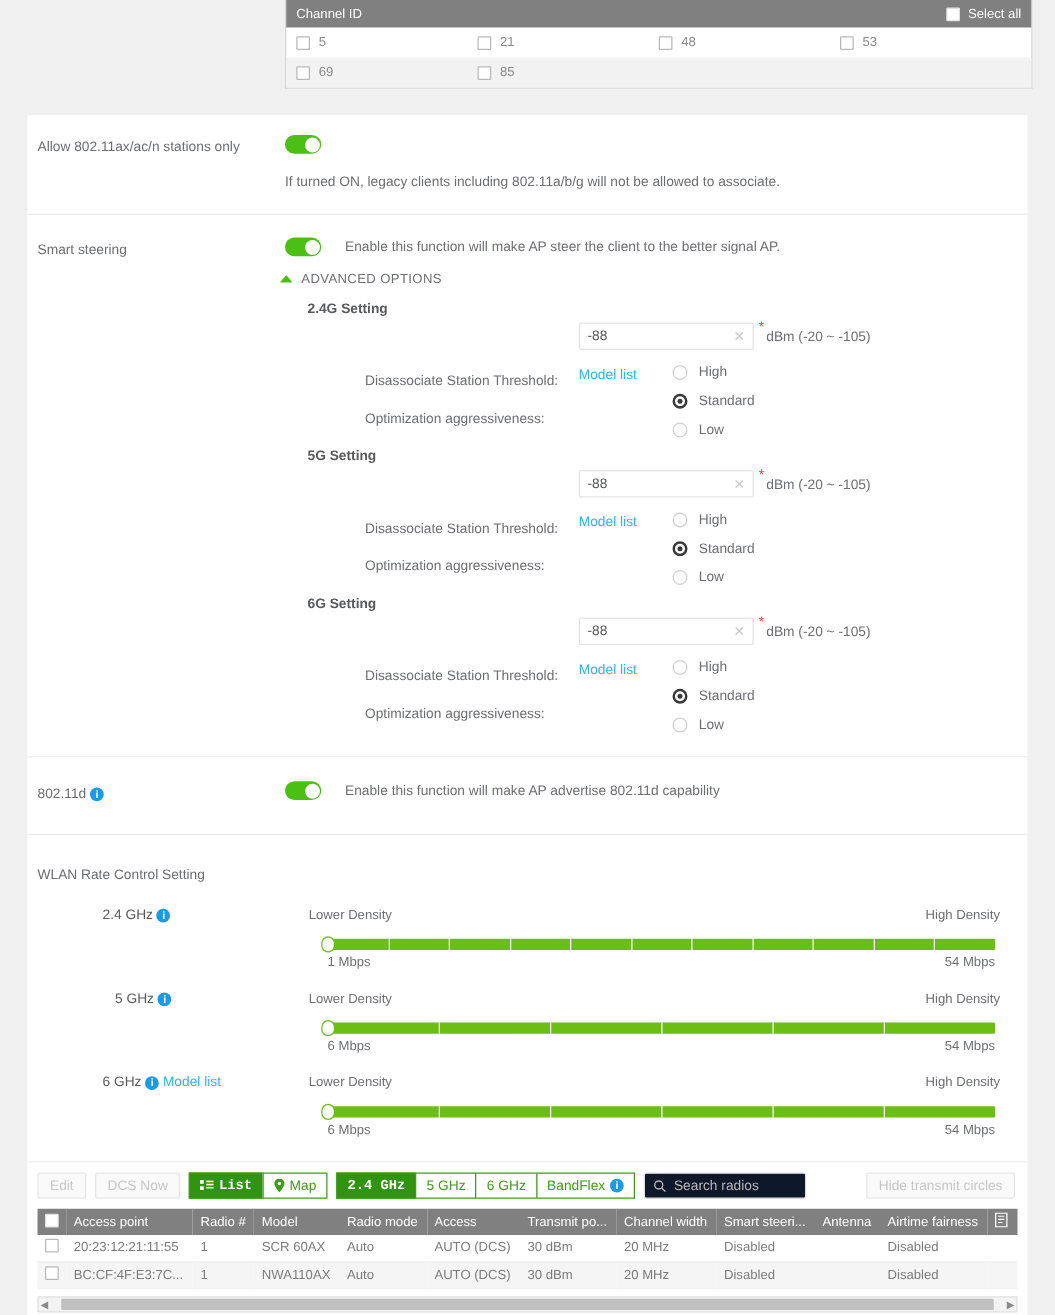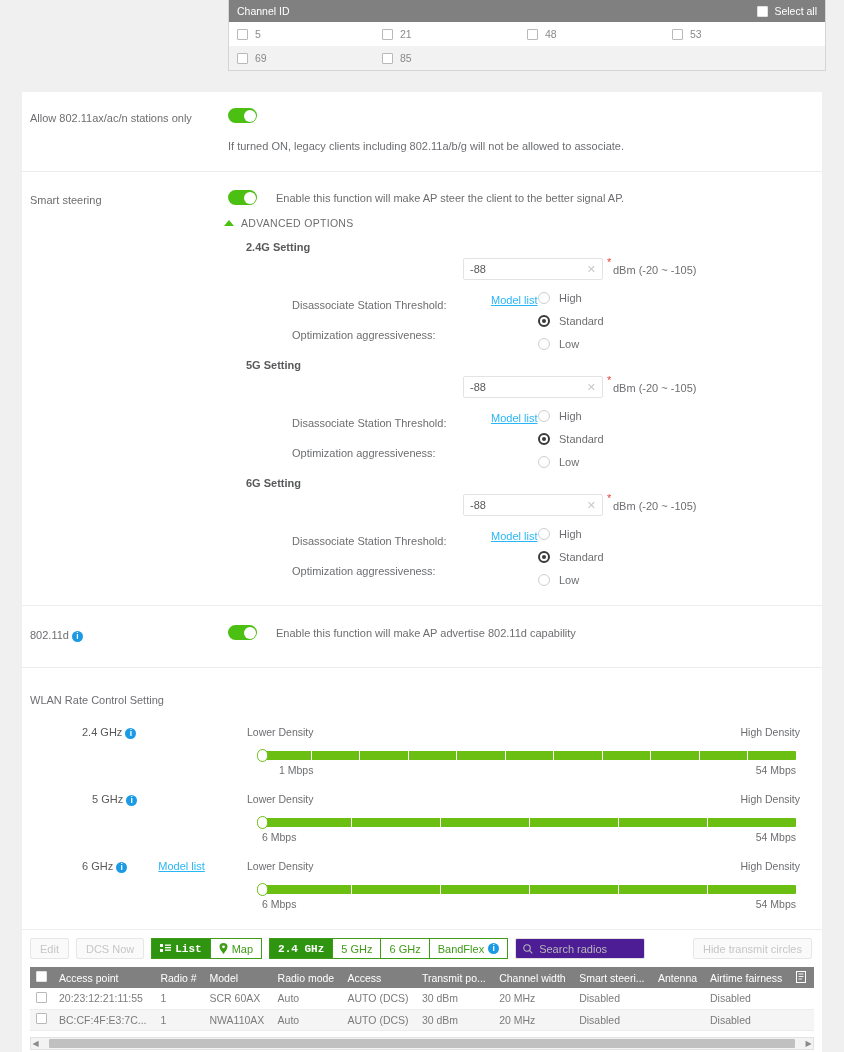--- a/index.html
+++ b/index.html
@@ -47,21 +47,21 @@
               border-bottom:6px solid #4cbf13; }
   .band-title { font-size:11px; font-weight:bold; color:#58595b; }
 
   .field-label { font-size:11px; color:#6d6e71;margin-top:35px; }
   .txtbox { width:140px; height:22px; border:1px solid #e3e3e3; background:#fff; border-radius:2px;
             display:flex; align-items:center; padding:0 6px; font-size:11px; color:#58595b; }
   .txtbox .clear { margin-left:auto; color:#c9c9c9; font-size:11px; }
   .req { color:#e8443a; font-size:11px; vertical-align:super; margin-left:2px; }
   .unit { font-size:11px; color:#6d6e71; }
 
-  .link { color:#29b6f6; text-decoration:underline; font-size:11px; cursor:pointer;margin-left:28px; }
+  .link { color:#29b6f6; font-size:11px; cursor:pointer; }
 
   .radio { width:12px; height:12px; border-radius:50%; border:1.5px solid #cfcfcf; background:#fff;
            display:inline-block; position:relative; flex:none; }
   .radio.on { border-color:#3a3a3a; border-width:2px; }
   .radio.on::after { content:""; position:absolute; left:2px; top:2px; width:4px; height:4px;
                      border-radius:50%; background:#3a3a3a; }
   .radio-row { display:flex; align-items:center; gap:9px; font-size:11px; color:#6d6e71; }
 
   .info-i { display:inline-block; width:11px; height:11px; border-radius:50%; background:#1b9ae6;
             color:#fff; font-size:8.5px; line-height:11px; text-align:center; font-weight:bold;
@@ -78,21 +78,21 @@
   .tb-btn { height:21px; display:inline-flex; align-items:center; gap:4px; padding:0 9px;
             font-size:11px; border:1px solid #cfcfcf; background:#fff; color:#b9b9b9;
             border-radius:2px; }
   .tb-btn.dis { border-color:#e6e6e6; background:#fafafa; color:#c6c6c6; }
   .grp { display:inline-flex; }
   .grp .g { height:21px; display:inline-flex; align-items:center; gap:4px; padding:0 8px;
             font-size:11px; border:1px solid #3f9c16; background:#fff; color:#3f9c16;
             margin-left:-1px; }
   .grp .g:first-child { margin-left:0;font-family:Liberation Mono, monospace; }
   .grp .g.on { background:#2f9410; color:#fff; font-weight:bold; }
-  .search { height:21px; width:130px; border:1px solid #e0e0e0; background:#4c1d95; border-radius:2px;
+  .search { height:21px; width:130px; border:1px solid #e0e0e0; background:#0f172a; border-radius:2px;
             display:flex; align-items:center; gap:6px; padding:0 7px; color:#b8b8b8; font-size:11px; }
 
   
   .dt { width:100%; border-collapse:collapse; }
   .dt th { background:#808080; color:#fff; font-weight:normal; font-size:10.5px; text-align:left;
            height:21px; padding:0 6px; white-space:nowrap; }
   .dt td { height:21px; padding:0 6px; font-size:10.5px; color:#7b7b7b; white-space:nowrap;
            border-bottom:1px solid #ededed; }
   .dt tr.alt td { background:#f5f5f5; }
 
@@ -266,21 +266,21 @@
           <span class="tick" style="left:36.4%"></span>
         <span class="tick" style="left:45.5%"></span>
           <span class="tick" style="left:54.5%"></span>
         <span class="tick" style="left:63.6%"></span>
           <span class="tick" style="left:72.7%"></span>
         <span class="tick" style="left:81.8%"></span>
           <span class="tick" style="left:90.9%"></span>
         <span class="sl-knob"></span>
       </div>
     </div>
-    <div class="sl-cap" style="position:absolute; left:257px; top:96px;">1 Mbps</div>
+    <div class="sl-cap" style="position:absolute; left:240px; top:96px;">1 Mbps</div>
     <div class="sl-cap" style="position:absolute; right:26px; top:96px;">54 Mbps</div>
 
     <div style="position:absolute; left:70px; top:125px; font-size:11px;">
       <span>5 GHz</span>
       <i class="info-i">i</i>
     </div>
     <div class="sl-cap" style="position:absolute; left:225px; top:125px;">Lower Density</div>
     <div class="sl-cap" style="position:absolute; right:22px; top:125px;">High Density</div>
     <div style="position:absolute; left:240px; right:26px; top:150px;">
       <div class="sl-track">

